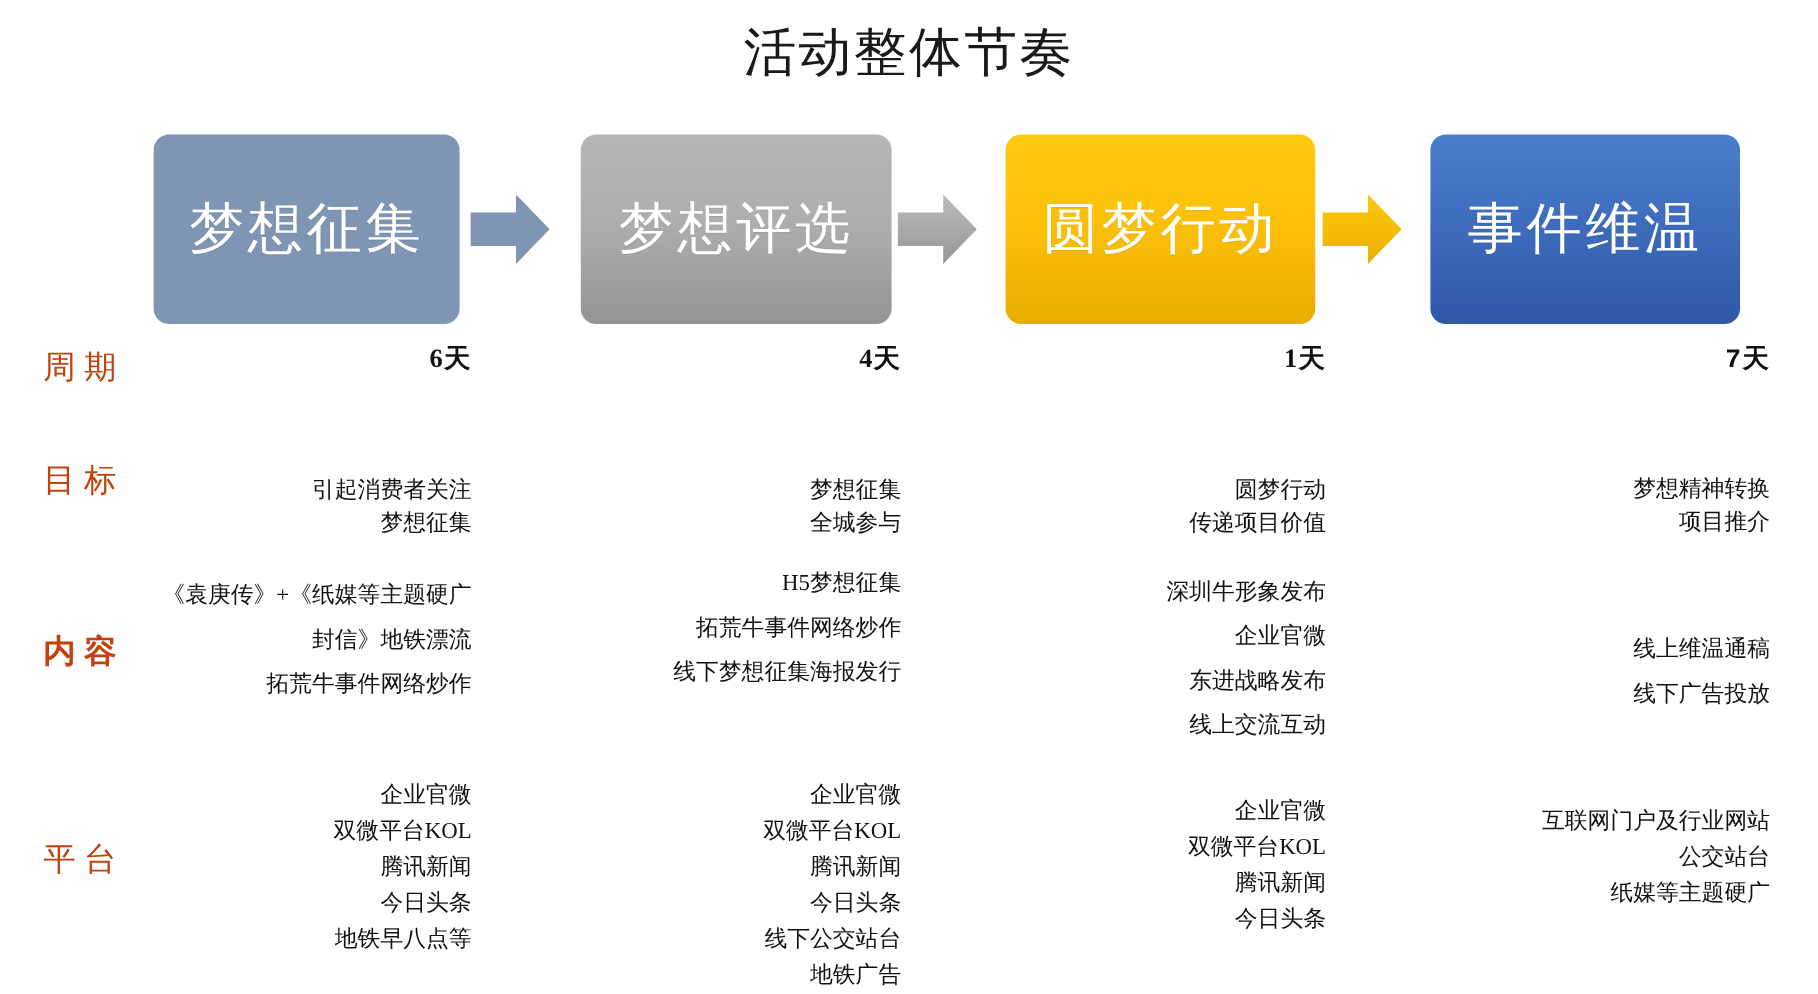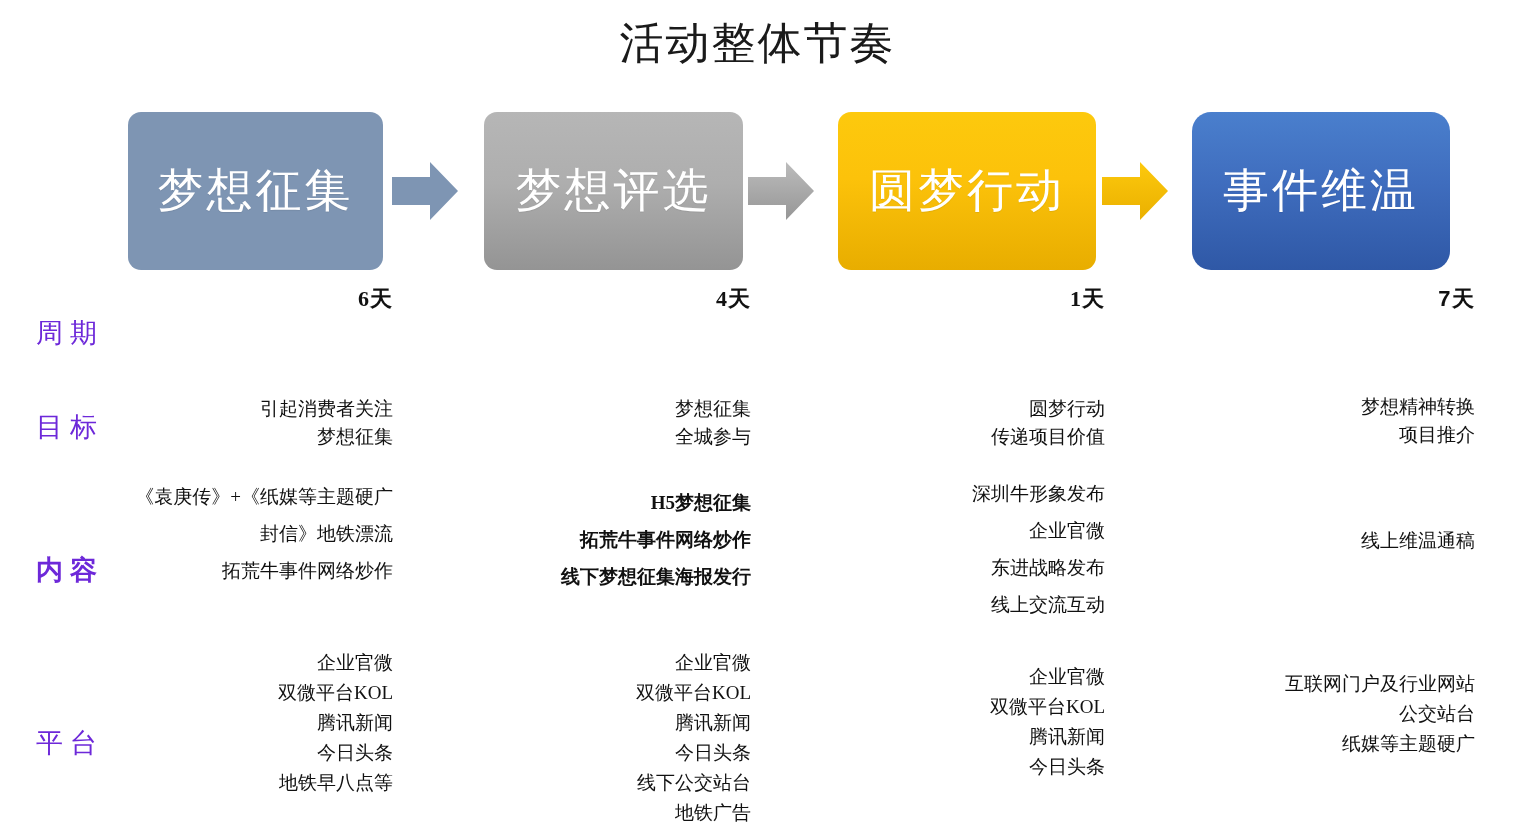--- a/index.html
+++ b/index.html
@@ -56,44 +56,43 @@
     line-height: 1;
     text-shadow: 0 1px 1px rgba(0,0,0,0.07);
   }
   
   #stage-box-0 { left: 128px;  width: 255px; background: #7e95b3; }
   #stage-box-1 { left: 484px;  width: 259px;
                  background: linear-gradient(to bottom, #b6b6b6 0%, #aeaeae 45%, #949494 100%); }
   #stage-box-2 { left: 838px;  width: 258px;
                  background: linear-gradient(to bottom, #fdc90d 0%, #fcc20a 42%, #e8ad00 100%); }
   #stage-box-3 { left: 1192px; width: 258px;
-                 background: linear-gradient(to bottom, #4a7fcd 0%, #3f6dbe 45%, #2f58a6 100%); border-radius: 19px; }
+                 background: linear-gradient(to bottom, #4a7fcd 0%, #3f6dbe 45%, #2f58a6 100%); }
 
   
   .stage-arrow {
     position: absolute;
     top: 48px;
     width: 66px;
     height: 62px;
   }
   #stage-arrow-0 { left: 392px; }
   #stage-arrow-1 { left: 748px; }
   #stage-arrow-2 { left: 1102px; }
 
   
   .row-label {
     position: absolute;
     left: 36px;
     width: 120px;
     text-align: left;
     font-size: 27px;
     letter-spacing: 7px;
-    color: #6d28d9;
-    font-family: "Liberation Serif", "DejaVu Serif", serif;
-    margin-top: 27px;
+    color: #c2410c;
+    font-family: "Liberation Serif", "DejaVu Serif", serif;
   }
   #row-label-0 { top: 288px; }
   #row-label-1 { top: 382px; }
   #row-label-2 { top: 525px; font-weight: bold; }
   #row-label-3 { top: 698px; }
 
   
   .cell {
     position: absolute;
     text-align: right;
@@ -132,21 +131,21 @@
   .col-2 { left: 828px;  width: 277px; }
   .col-3 { left: 1168px; width: 307px; font-family: Liberation Mono, monospace; }
 
   
   .r-goal-0     { top: 370px; }
   .r-goal-1     { top: 370px; }
   .r-goal-2     { top: 370px; }
   .r-goal-3     { top: 370px; }
 
   .r-content-0  { top: 478px; }
-  .r-content-1  { top: 484px; font-weight: bold; }
+  .r-content-1  { top: 468px; }
   .r-content-2  { top: 475px; }
   .r-content-3  { top: 524px; }
 
   .r-plat-0     { top: 648px; }
   .r-plat-1     { top: 648px; }
   .r-plat-2     { top: 662px; }
   .r-plat-3     { top: 670px; }
 </style>
 </head>
 <body>
@@ -238,20 +237,21 @@
     <span class="cell-line">线下梦想征集海报发行</span>
   </div>
 <div class="cell cell-content col-2 r-content-2">
     <span class="cell-line">深圳牛形象发布</span>
     <span class="cell-line">企业官微</span>
     <span class="cell-line">东进战略发布</span>
     <span class="cell-line">线上交流互动</span>
   </div>
 <div class="cell cell-content col-3 r-content-3">
     <span class="cell-line">线上维温通稿</span>
+    <span class="cell-line">线下广告投放</span>
   </div>
 
 <div class="cell cell-platform col-0 r-plat-0">
     <span class="cell-line">企业官微</span>
     <span class="cell-line">双微平台KOL</span>
     <span class="cell-line">腾讯新闻</span>
     <span class="cell-line">今日头条</span>
     <span class="cell-line">地铁早八点等</span>
   </div>
 <div class="cell cell-platform col-1 r-plat-1">

